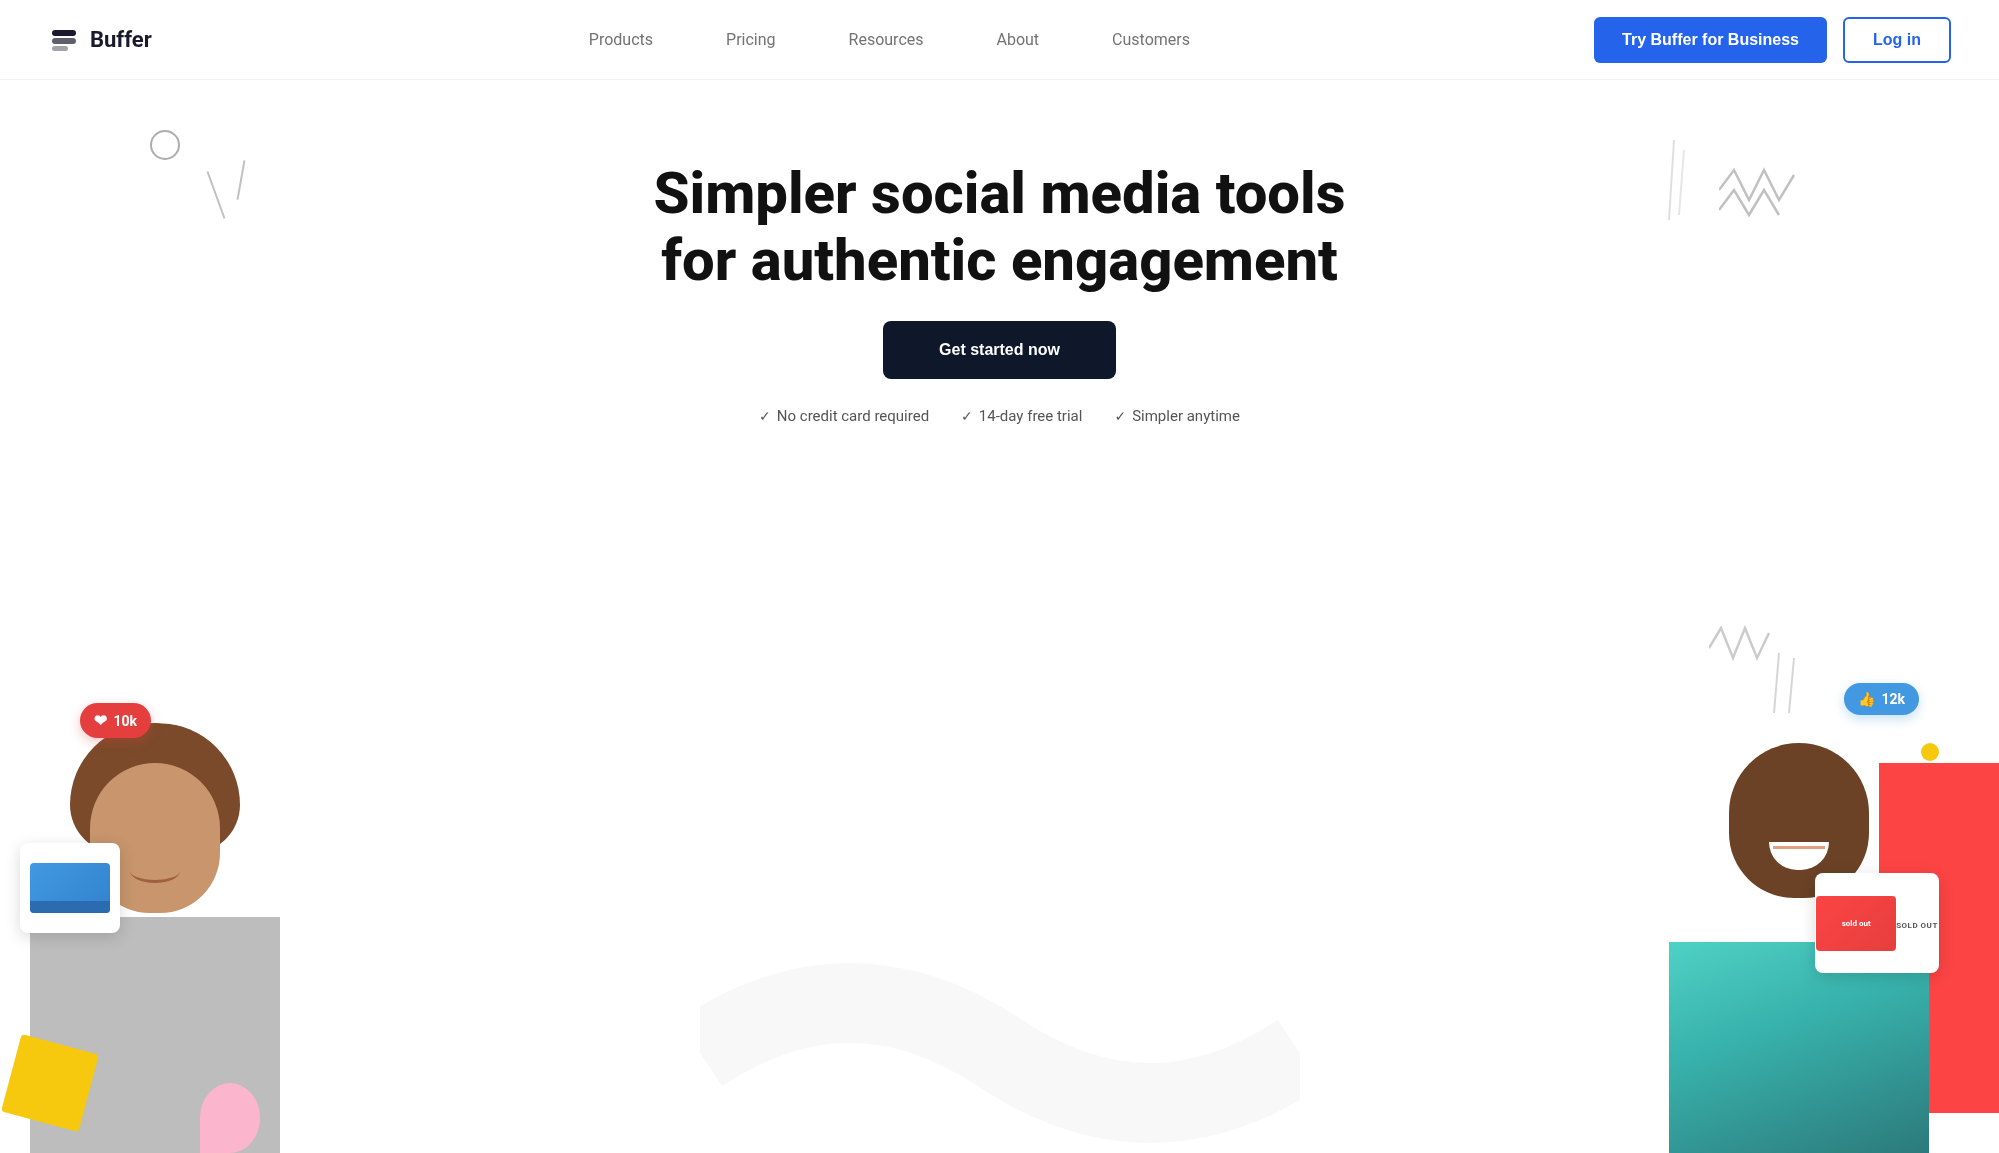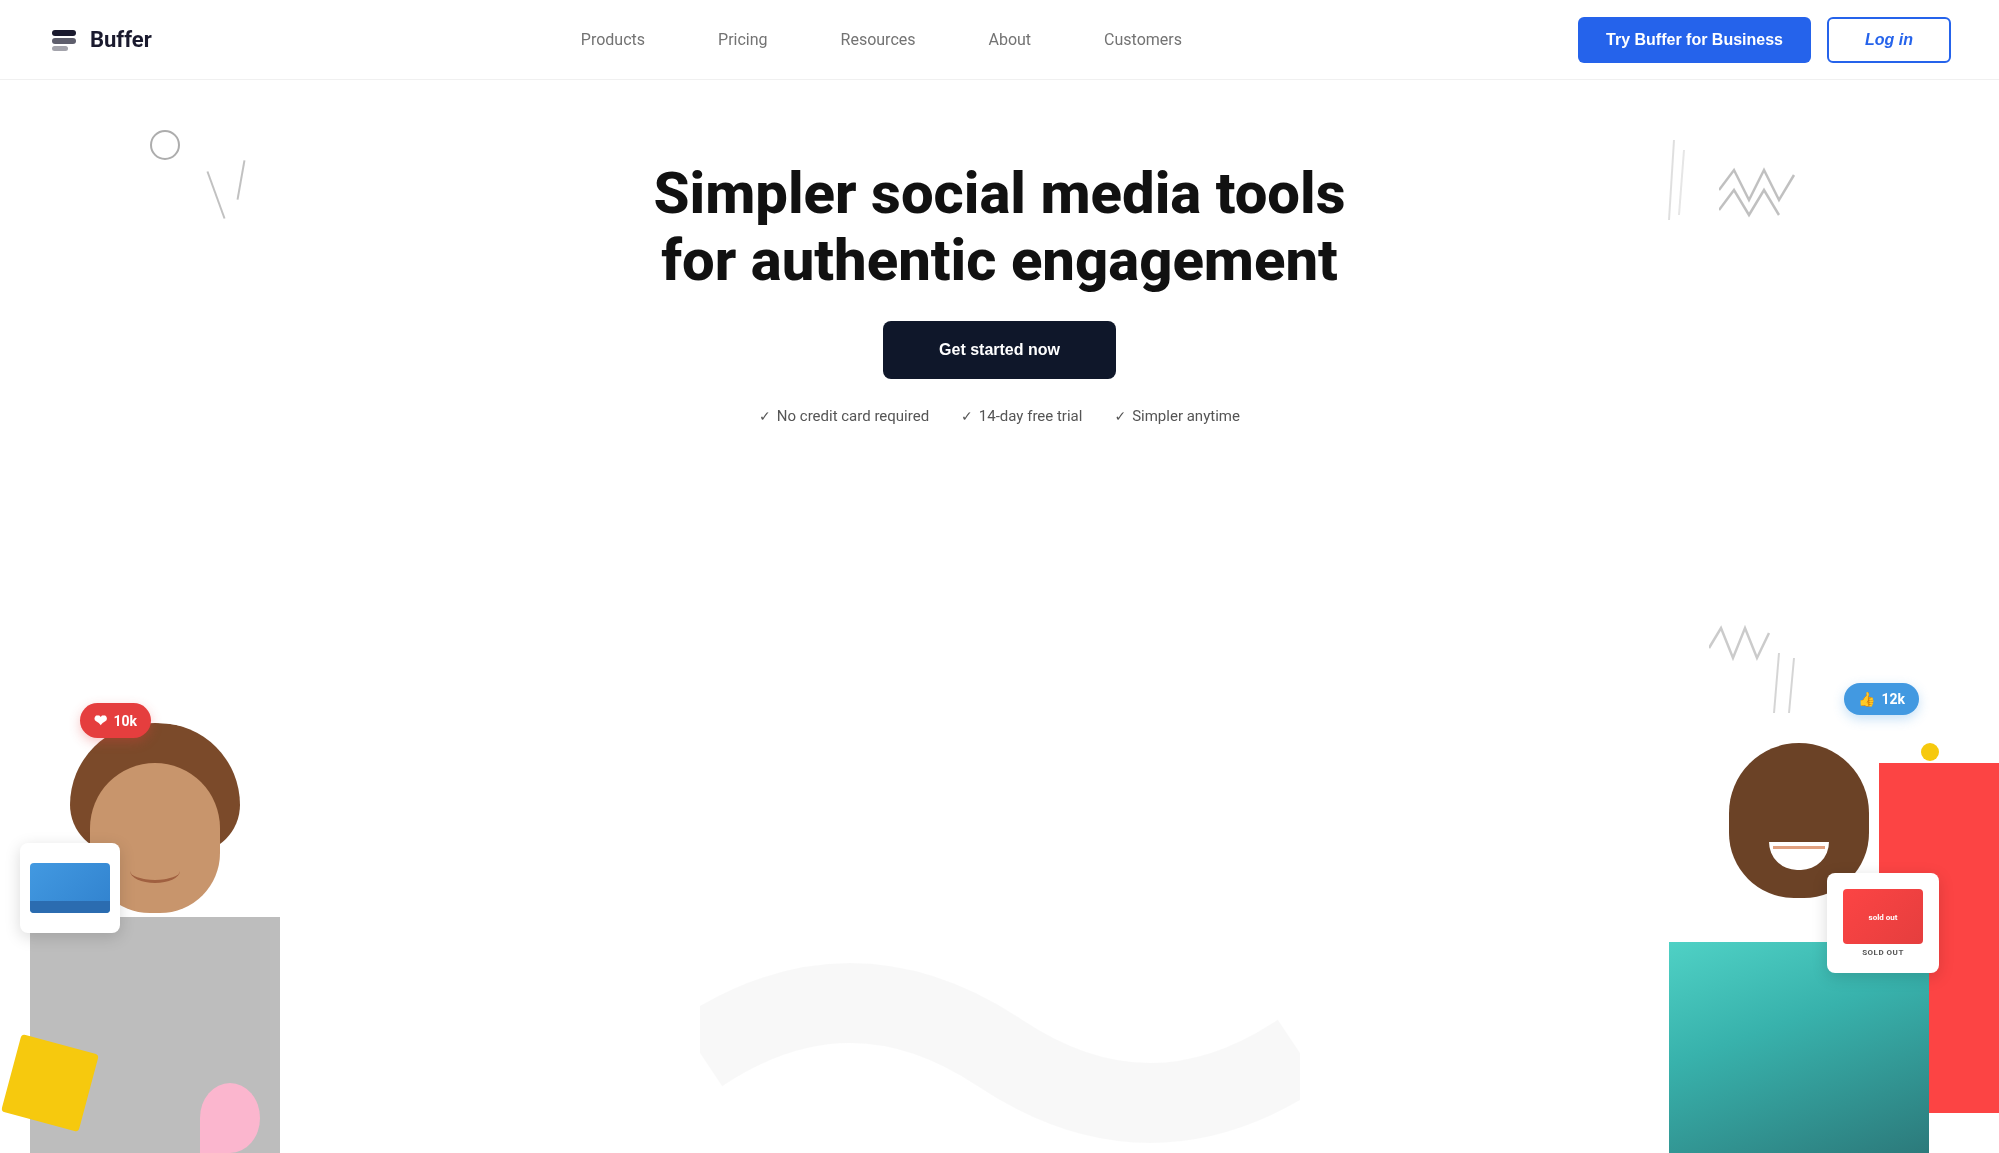--- a/index.html
+++ b/index.html
@@ -58,27 +58,26 @@
       border-radius: 6px;
       font-size: 16px;
       font-weight: 600;
       cursor: pointer;
       white-space: nowrap;
     }
     .btn-outline {
       background: transparent;
       color: #2563eb;
       border: 2px solid #2563eb;
-      padding: 12px 36px;
+      padding: 12px 28px;
       border-radius: 6px;
       font-size: 16px;
       font-weight: 600;
       cursor: pointer;
       white-space: nowrap;
-      font-style: italic;
     }
 
     
     .hero {
       position: relative;
       display: flex;
       flex-direction: column;
       align-items: center;
       text-align: center;
       padding: 80px 48px 60px;
@@ -219,27 +218,27 @@
       gap: 6px;
       z-index: 10;
       box-shadow: 0 4px 12px rgba(66,153,225,0.3);
     }
 
     
     .soldout-card {
       position: absolute;
       bottom: 180px;
       right: 60px;
-      width: 112px;
+      width: 124px;
       height: 100px;
       background: white;
       border-radius: 8px;
       box-shadow: 0 4px 16px rgba(0,0,0,0.15);
       display: flex;
-      flex-direction: column;
+      flex-direction: row;
       align-items: center;
       justify-content: center;
       z-index: 10;
       overflow: hidden;
     }
     .soldout-shoe {
       width: 80px;
       height: 55px;
       background: linear-gradient(135deg, #fc4444, #e53e3e);
       border-radius: 4px;

